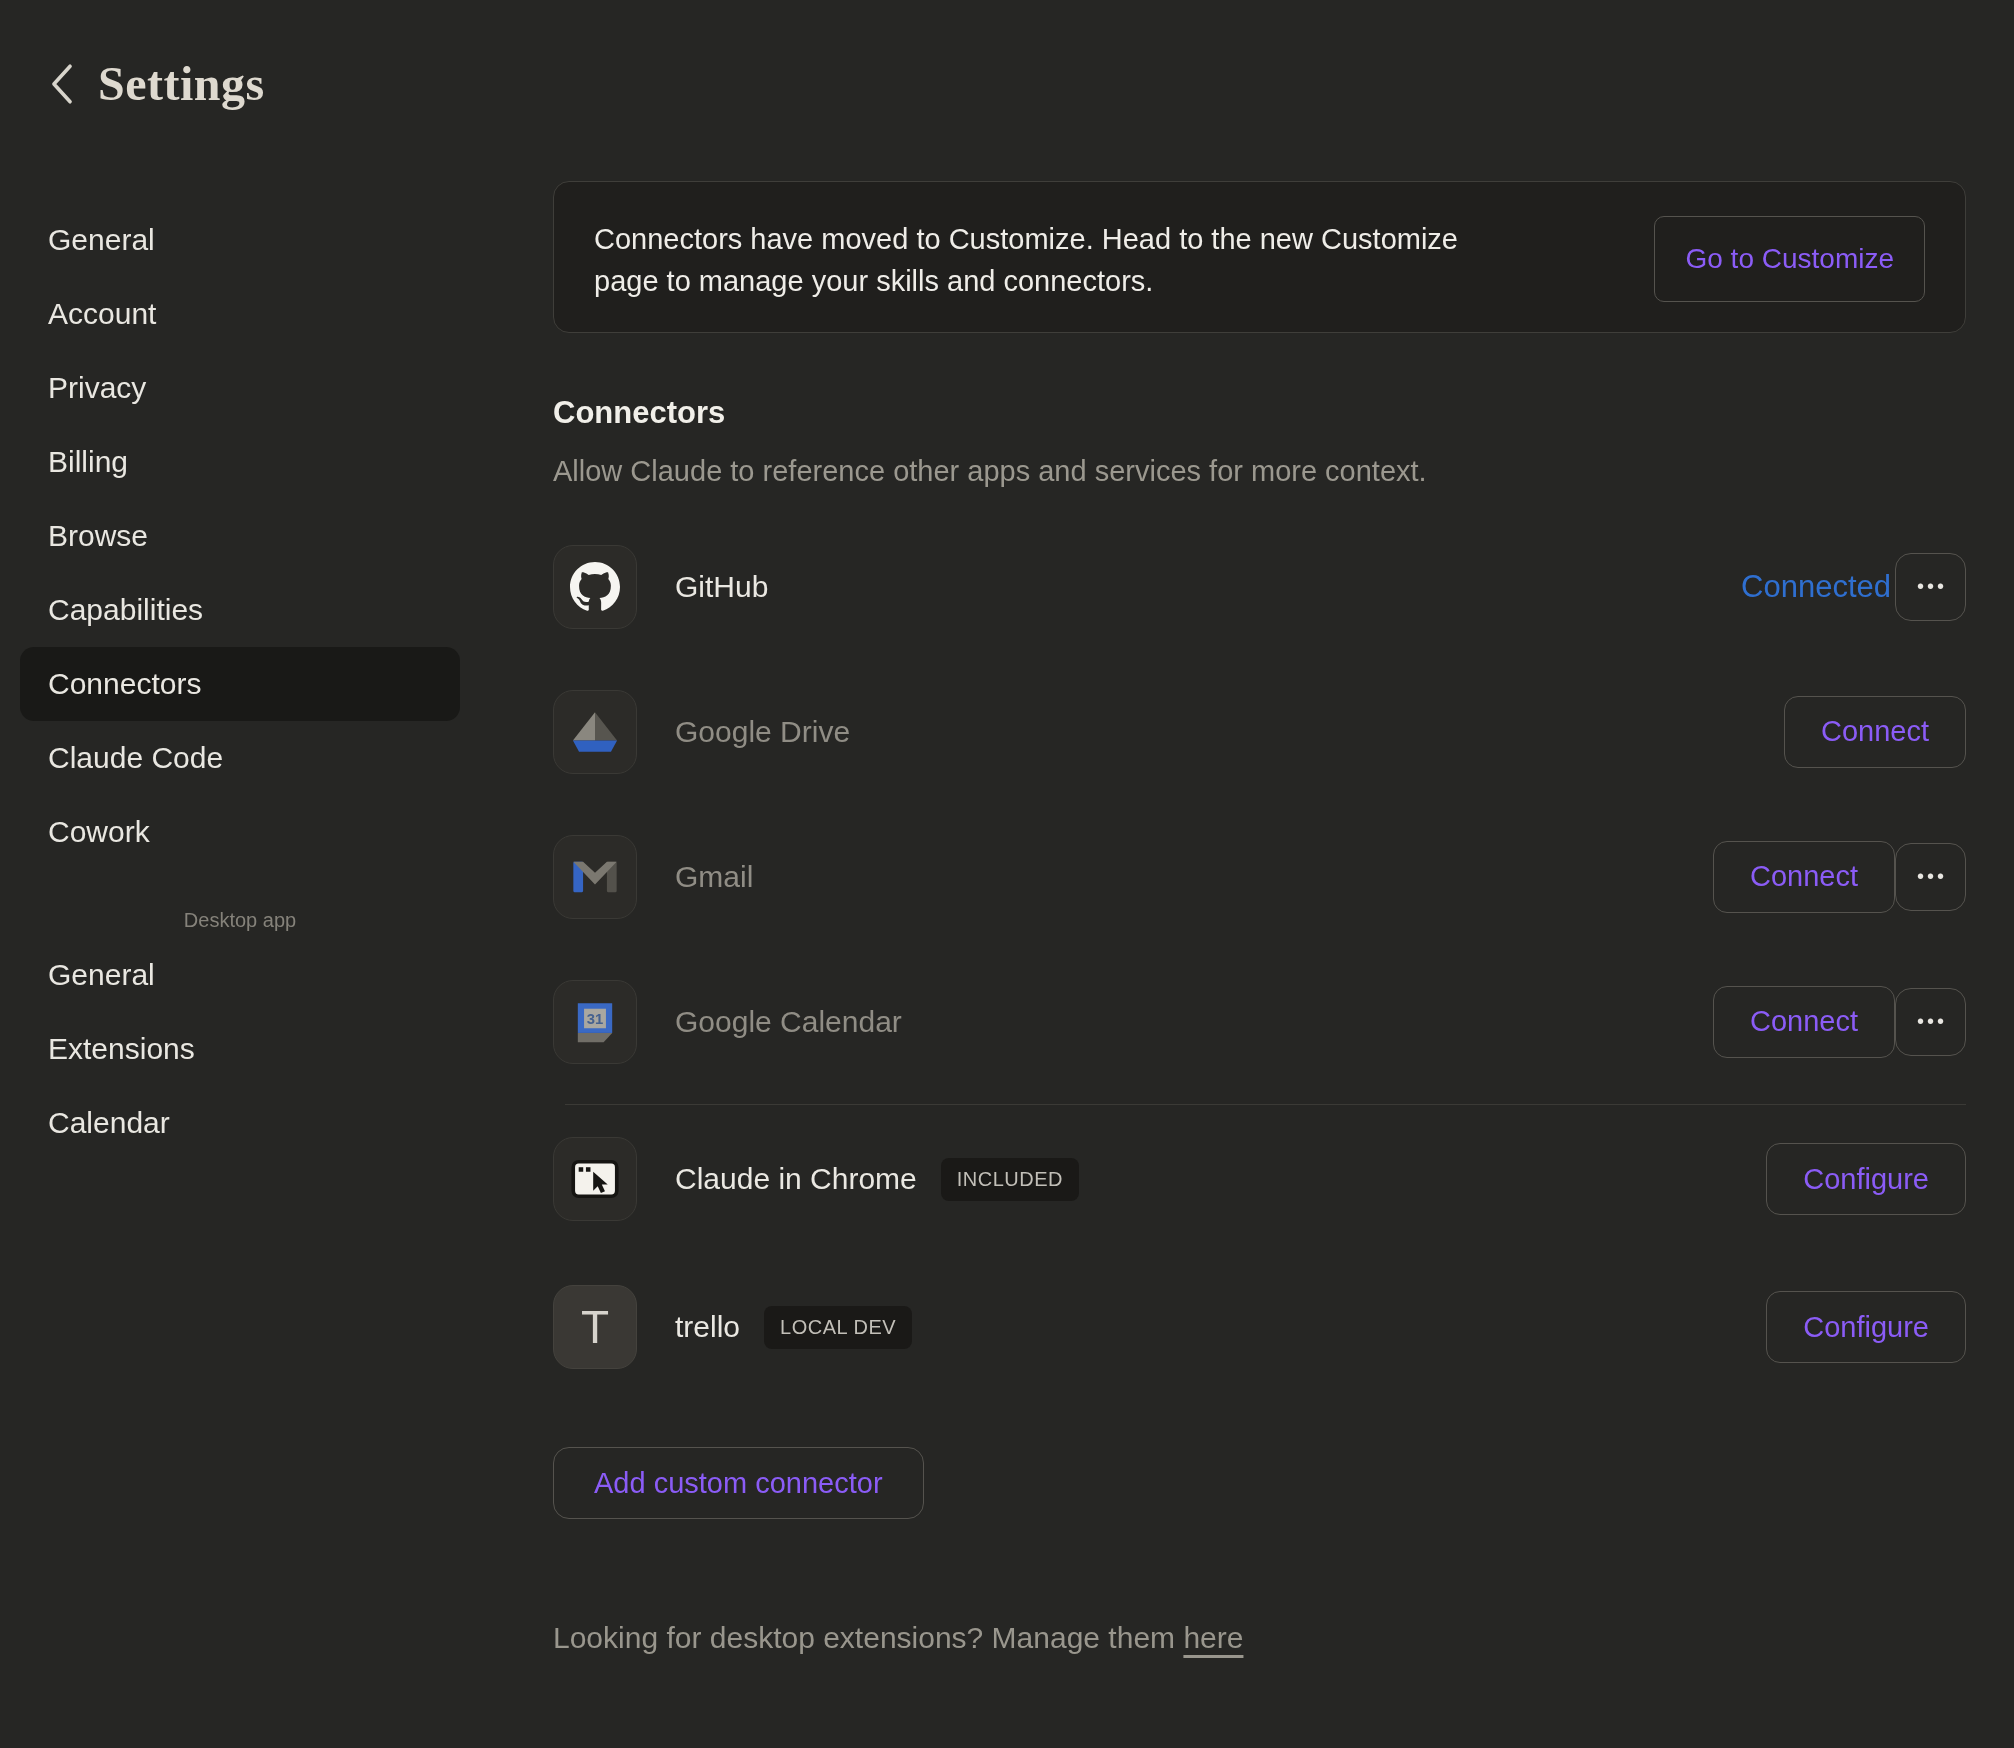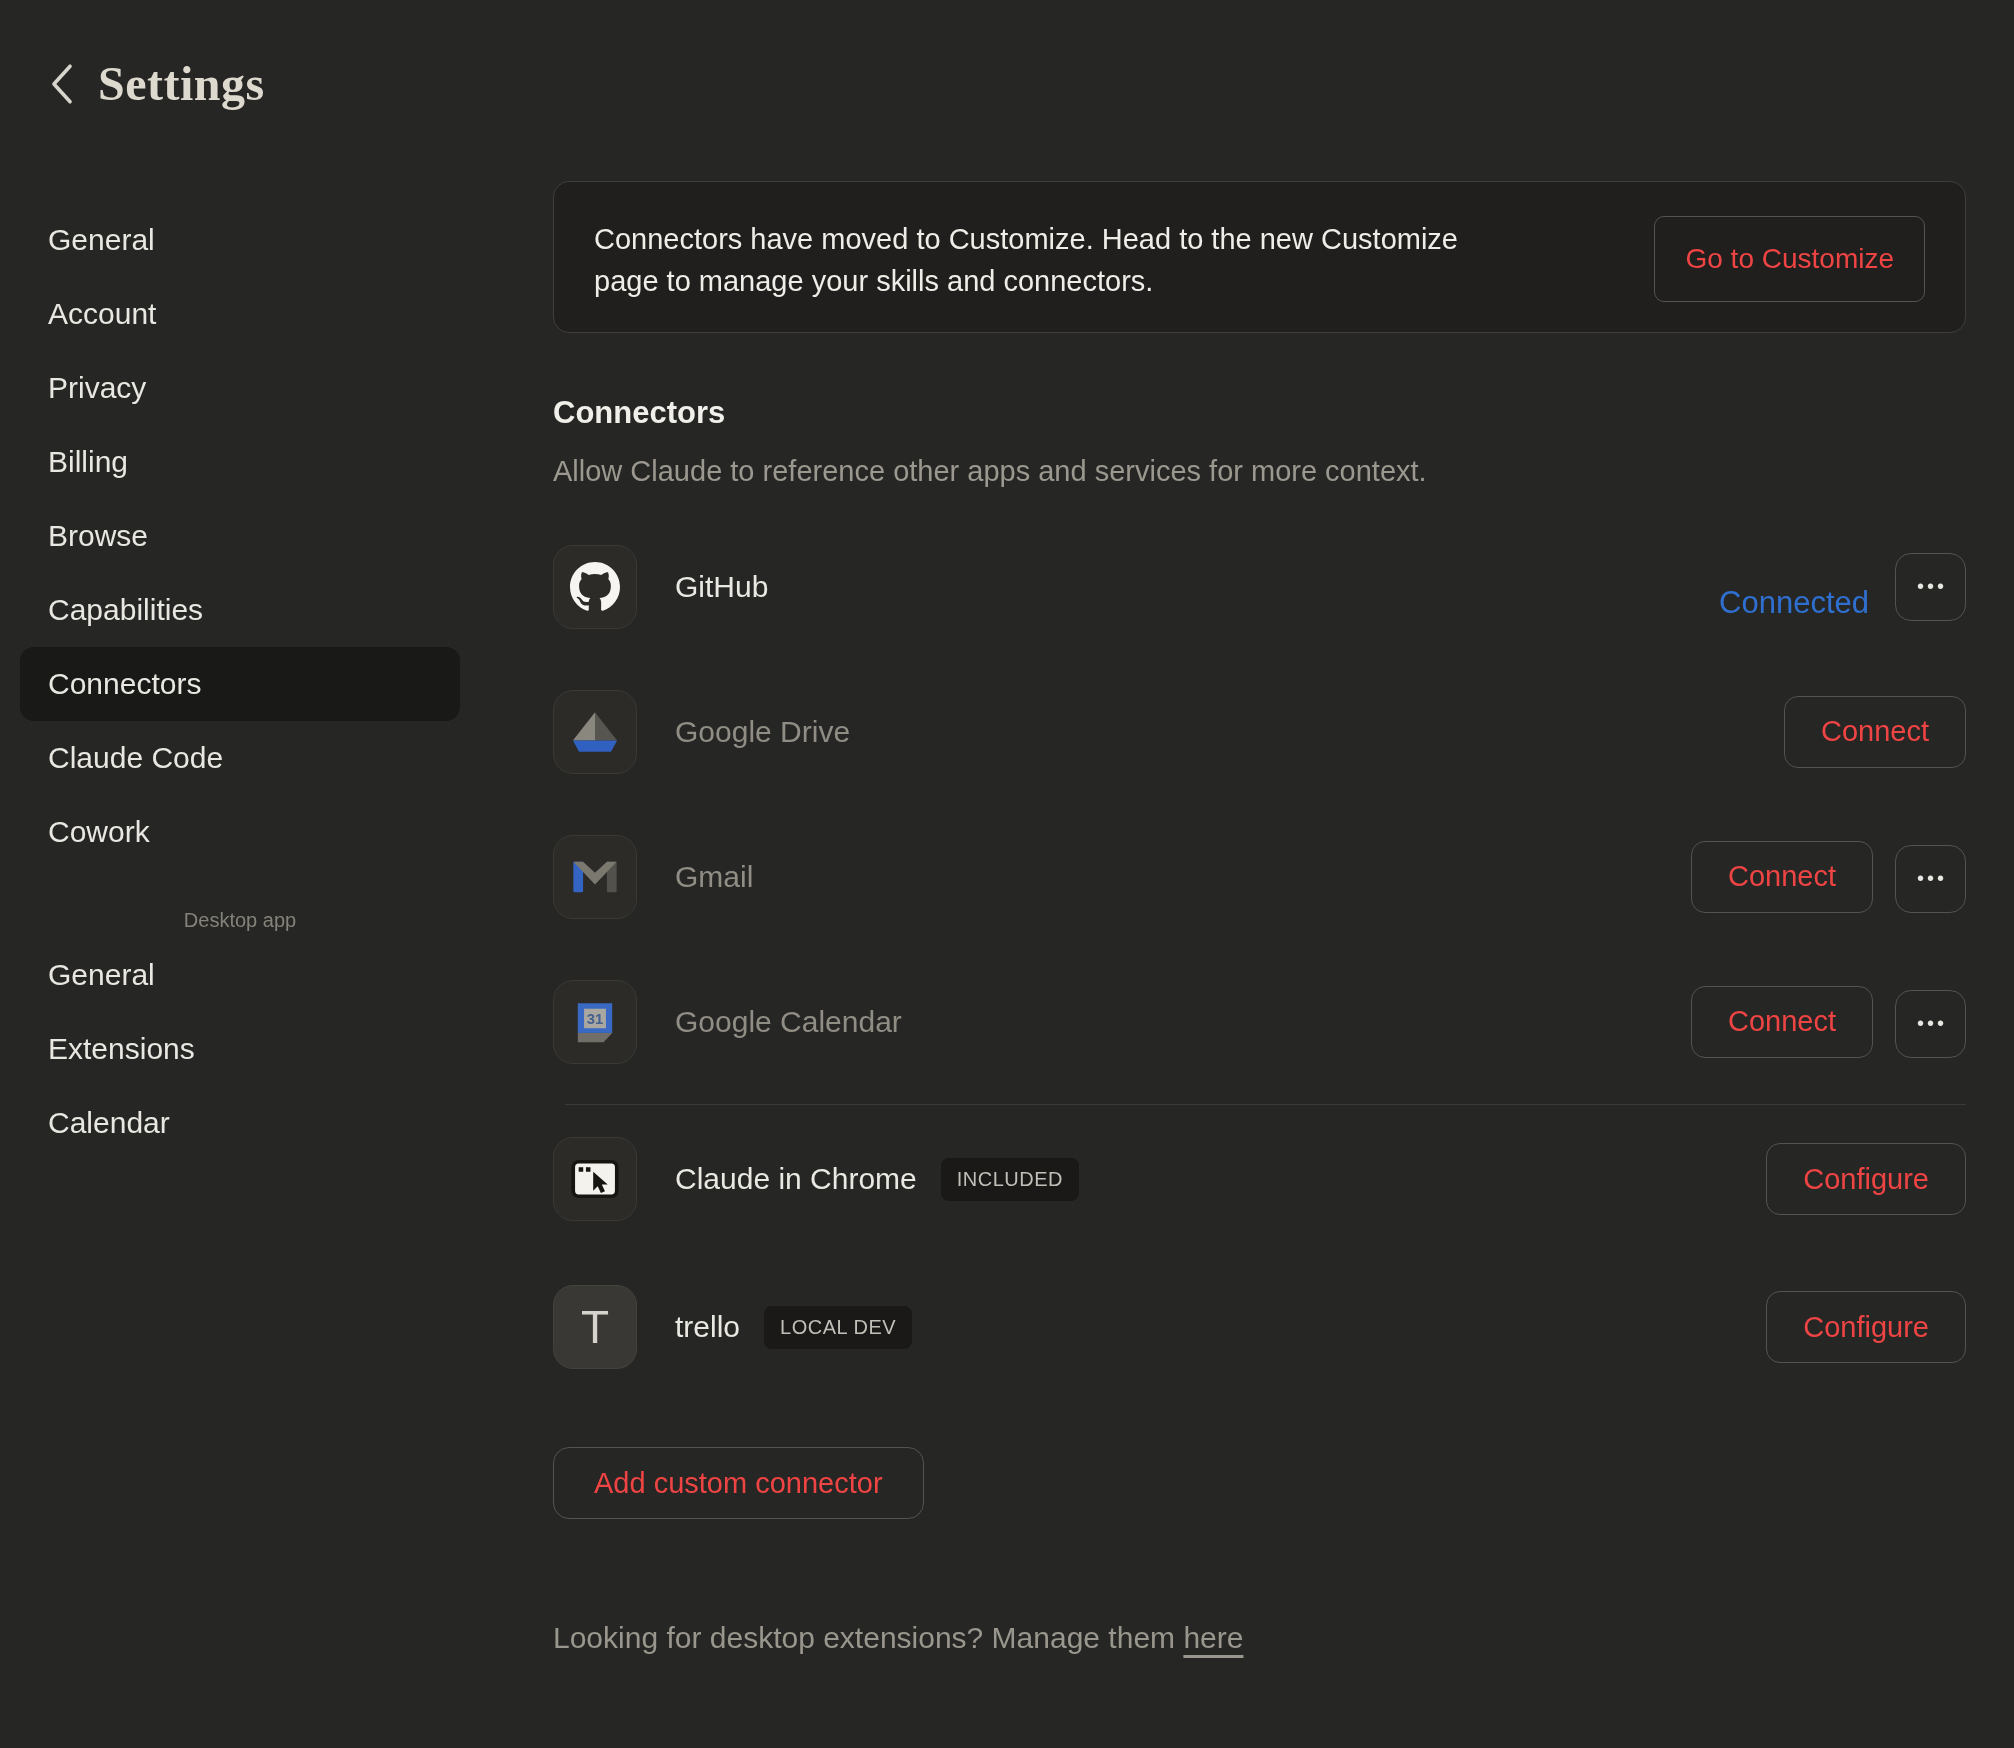--- a/index.html
+++ b/index.html
@@ -40,21 +40,21 @@
   
   .banner{
     box-sizing:border-box;
     min-height:152px;border-radius:16px;
     background:#201f1d;border:1px solid #3f3e3a;
     display:flex;align-items:flex-end;justify-content:space-between;
     padding:30px 40px;gap:40px;
   }
   .banner-text{font-size:29px;line-height:1.45;color:#efede8;max-width:900px;}
   .btn{
-    background:transparent;color:#ef4444;
+    background:transparent;color:#8b5cf6;
     border:1.5px solid #55534e;
     font-family:"Liberation Sans",sans-serif;
     font-size:29px;cursor:pointer;
     display:inline-flex;align-items:center;justify-content:center;
   }
   .btn-customize{border-radius:10px;height:86px;padding:0 30px;font-size:28px;flex:none;}
   
   .section-head{margin-top:62px;display:flex;justify-content:space-between;align-items:flex-start;}
   .section-title{font-size:31px;font-weight:700;color:#f1efe9;margin:0;}
   .section-sub{font-size:29px;color:#9b988f;margin:24px 0 0 0;}
@@ -70,21 +70,21 @@
     box-sizing:border-box;
   }
   .tile.trello-tile{background:#3a3834;border-color:#44423d;}
   .trello-letter{font-size:46px;color:#d6d3cc;}
   .conn-name{margin-left:38px;font-size:30px;color:#eae8e2;}
   .conn-name.dimmed{color:#908d85;}
   .badge{
     margin-left:24px;background:#1a1917;border-radius:8px;
     padding:10px 16px;font-size:20px;letter-spacing:.5px;color:#c2bfb8;
   }
-  .row-right{margin-left:auto;display:flex;align-items:flex-end;gap:22px;}
+  .row-right{margin-left:auto;display:flex;align-items:center;}
   .status-connected{font-size:31px;color:var(--accent,#2f6fd0);margin-right:4px;}
   .btn-connect{border-radius:14px;height:72px;padding:0 36px;}
   .btn-menu{
     width:71px;height:68px;border-radius:16px;flex:none;
     font-size:20px;letter-spacing:3px;color:#e8e6e1;
     padding:0;text-indent:3px;
   }
   .divider{border:none;border-top:1px solid #3b3a36;margin:10px 0 0 12px;}
   
   .add-btn{margin-top:46px;border-radius:16px;height:72px;padding:0 40px;}

